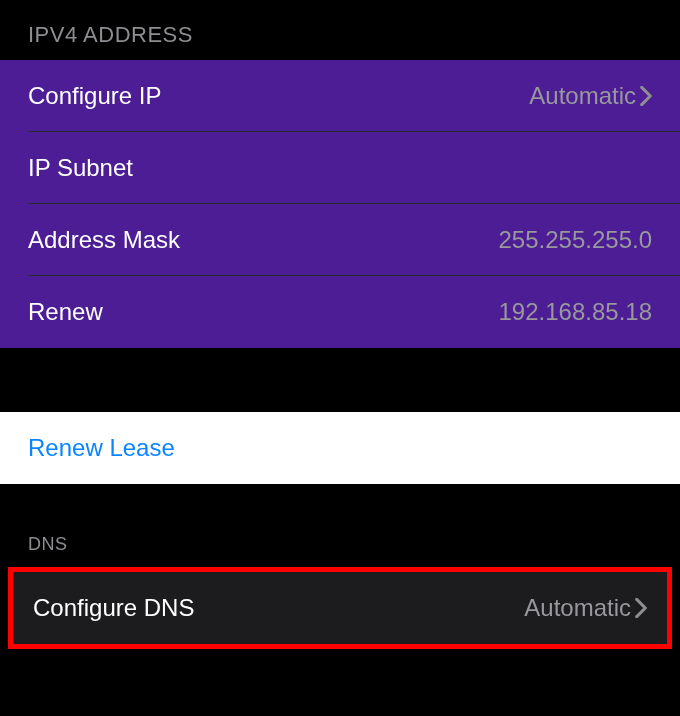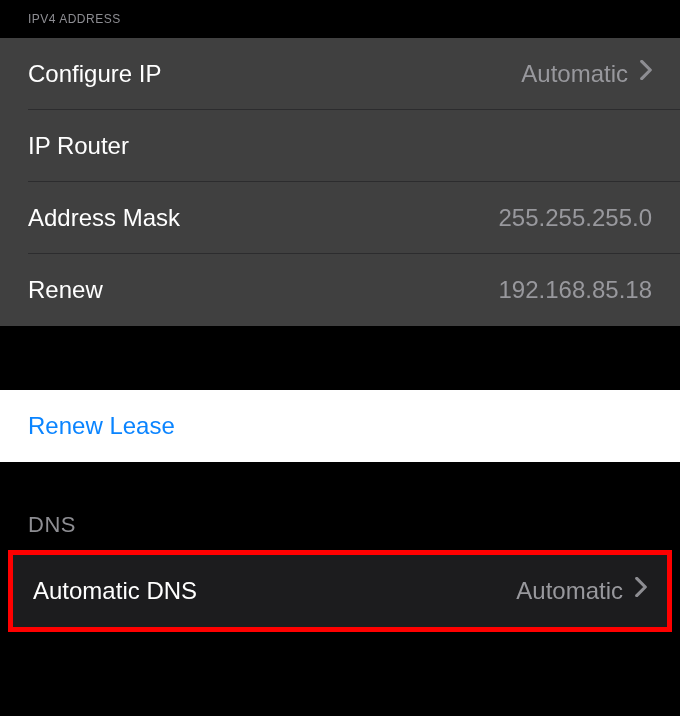--- a/index.html
+++ b/index.html
@@ -10,27 +10,27 @@
     body {
       width: 680px;
       height: 716px;
       background: #000000;
       font-family: -apple-system, BlinkMacSystemFont, 'Segoe UI', Helvetica, Arial, sans-serif;
       color: #ffffff;
       overflow: hidden;
     }
     .section-header {
       color: #8d8d92;
-      font-size: 12px;
+      font-size: 22px;
       letter-spacing: 0.5px;
-      padding: 12px 28px 12px 28px;
+      padding: 22px 28px 12px 28px;
       text-transform: uppercase;
     }
     .section-group {
-      background: #404040;
+      background: #4c1d95;
     }
     .row {
       display: flex;
       align-items: center;
       justify-content: space-between;
       padding: 22px 28px;
       font-size: 24px;
       position: relative;
     }
     .row.separator::after {
@@ -43,22 +43,22 @@
       background: #2c2c2e;
     }
     .row-label {
       color: #ffffff;
       font-weight: 400;
     }
     .row-value {
       color: #98989d;
       font-weight: 400;
       display: flex;
-      align-items: flex-start;
-      gap: 12px;
+      align-items: center;
+      gap: 4px;
     }
     .chevron {
       display: inline-flex;
       align-items: center;
     }
     .chevron svg {
       width: 12px;
       height: 20px;
     }
     .spacer {
@@ -69,21 +69,21 @@
       background: #ffffff;
       padding: 22px 28px;
       font-size: 24px;
     }
     .link-text {
       color: #0a84ff;
       font-weight: 400;
     }
     .section-header-small {
       color: #8d8d92;
-      font-size: 22px;
+      font-size: 18px;
       letter-spacing: 0.5px;
       padding: 50px 28px 12px 28px;
     }
     .highlight-box {
       border: 5px solid #ff0000;
       margin: 0 8px 0 8px;
     }
     .highlight-box .row {
       background: #1c1c1e;
       padding: 22px 20px 22px 20px;
@@ -102,21 +102,21 @@
       <span>Automatic</span>
       <span class="chevron">
         <svg viewBox="0 0 8 14" fill="none" stroke="#8d8d92" stroke-width="2.2" stroke-linecap="round" stroke-linejoin="round">
           <polyline points="1,1 7,7 1,13"></polyline>
         </svg>
       </span>
     </span>
   </div>
 
   <div class="row separator">
-    <span class="row-label">IP Router</span>
+    <span class="row-label">IP Subnet</span>
   </div>
 
   <div class="row separator">
     <span class="row-label">Address Mask</span>
     <span class="row-value">255.255.255.0</span>
   </div>
 
   <div class="row">
     <span class="row-label">Renew</span>
     <span class="row-value">192.168.85.18</span>
@@ -127,21 +127,21 @@
 <div class="spacer"></div>
 
 <div class="link-row">
   <span class="link-text">Renew Lease</span>
 </div>
 
 <div class="section-header-small">DNS</div>
 
 <div class="highlight-box">
   <div class="row">
-    <span class="row-label">Automatic DNS</span>
+    <span class="row-label">Configure DNS</span>
     <span class="row-value">
       <span>Automatic</span>
       <span class="chevron">
         <svg viewBox="0 0 8 14" fill="none" stroke="#8d8d92" stroke-width="2.2" stroke-linecap="round" stroke-linejoin="round">
           <polyline points="1,1 7,7 1,13"></polyline>
         </svg>
       </span>
     </span>
   </div>
 </div>

